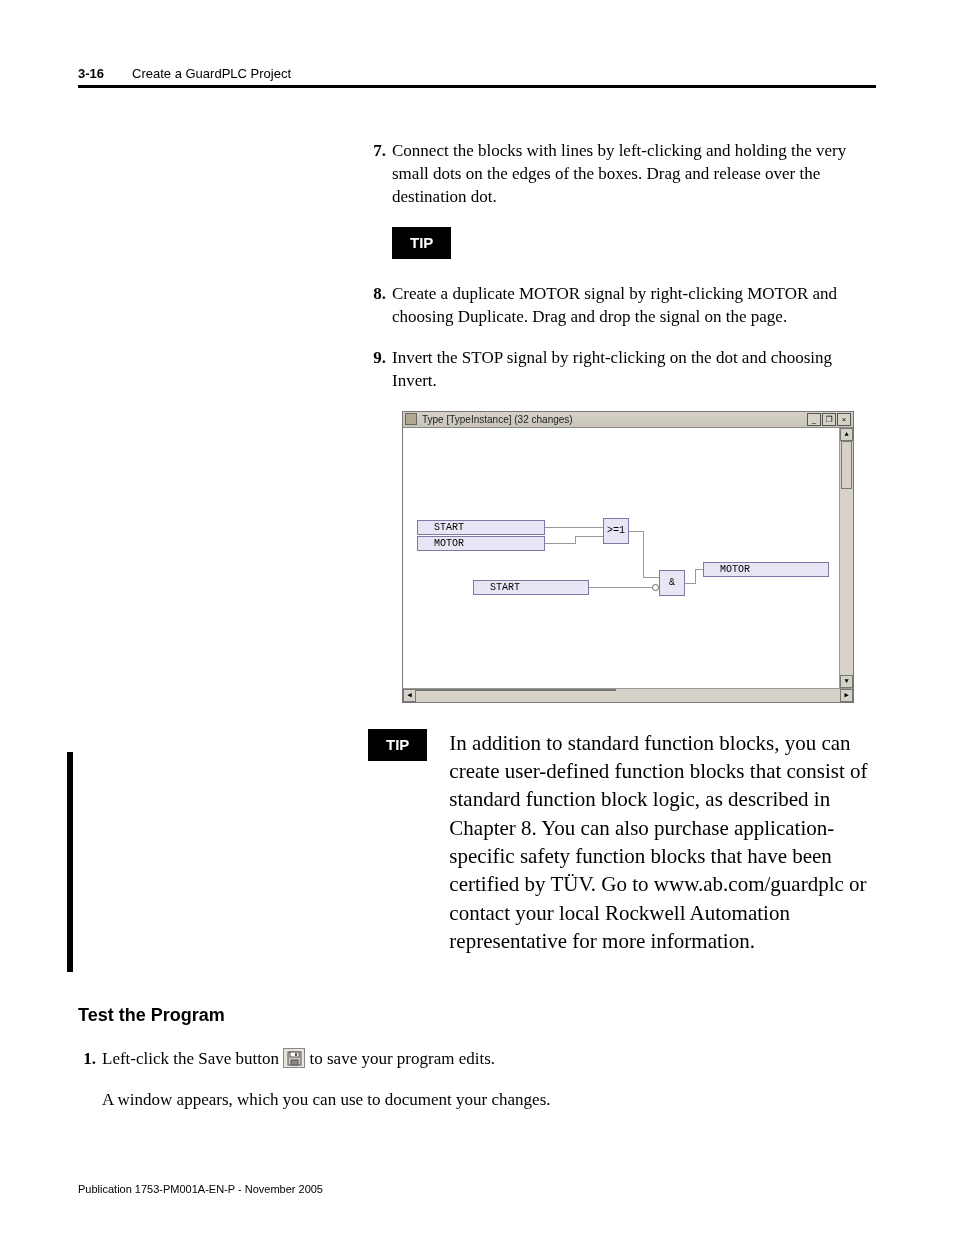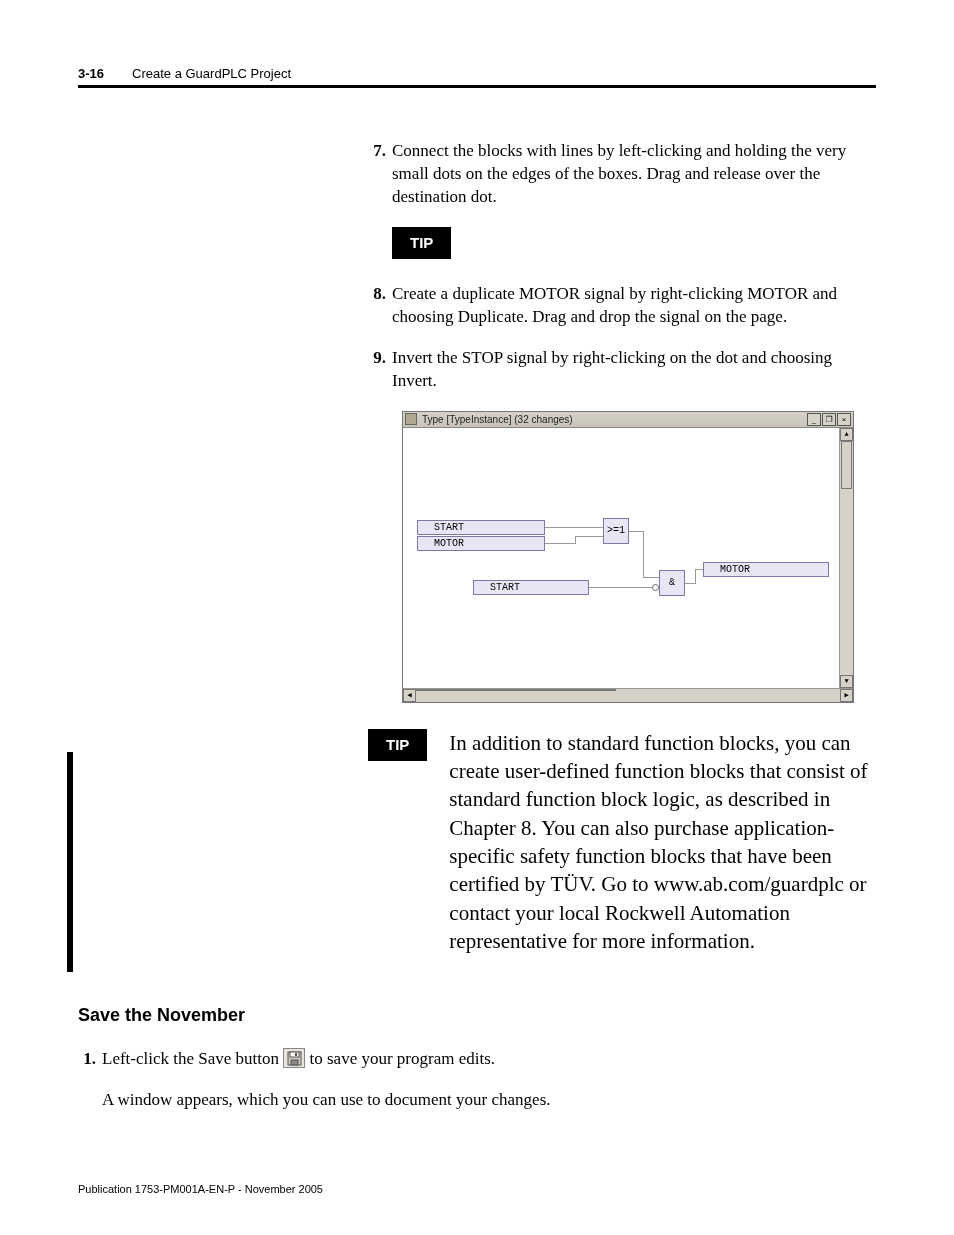--- a/index.html
+++ b/index.html
@@ -187,21 +187,21 @@
 
 <div style="margin-left:290px; width:508px;">
   <div class="tip2">
     <div class="tip-badge">TIP</div>
     <div class="tip2-text">In addition to standard function blocks, you can create user-defined function blocks that consist of standard function block logic, as described in Chapter 8. You can also purchase application-specific safety function blocks that have been certified by TÜV. Go to www.ab.com/guardplc or contact your local Rockwell Automation representative for more information.</div>
   </div>
 </div>
 
 <div class="two-col">
   <div class="right-col">
-    <div class="subhead">Save the November</div>
+    <div class="subhead">Test the Program</div>
     <div class="ol-item">
       <div class="ol-num">1.</div>
       <div class="ol-body">
         <span>Left-click the Save button </span>
         <span class="save-icon">
           <svg width="20" height="18" viewBox="0 0 20 18" style="position:absolute;left:1px;top:1px;">
             <rect x="3" y="2" width="13" height="13" fill="#cfcabd" stroke="#555"></rect>
             <rect x="5" y="2" width="9" height="5" fill="#fff" stroke="#555"></rect>
             <rect x="6" y="10" width="7" height="5" fill="#888" stroke="#555"></rect>
             <rect x="10" y="3" width="2" height="3" fill="#555"></rect>

